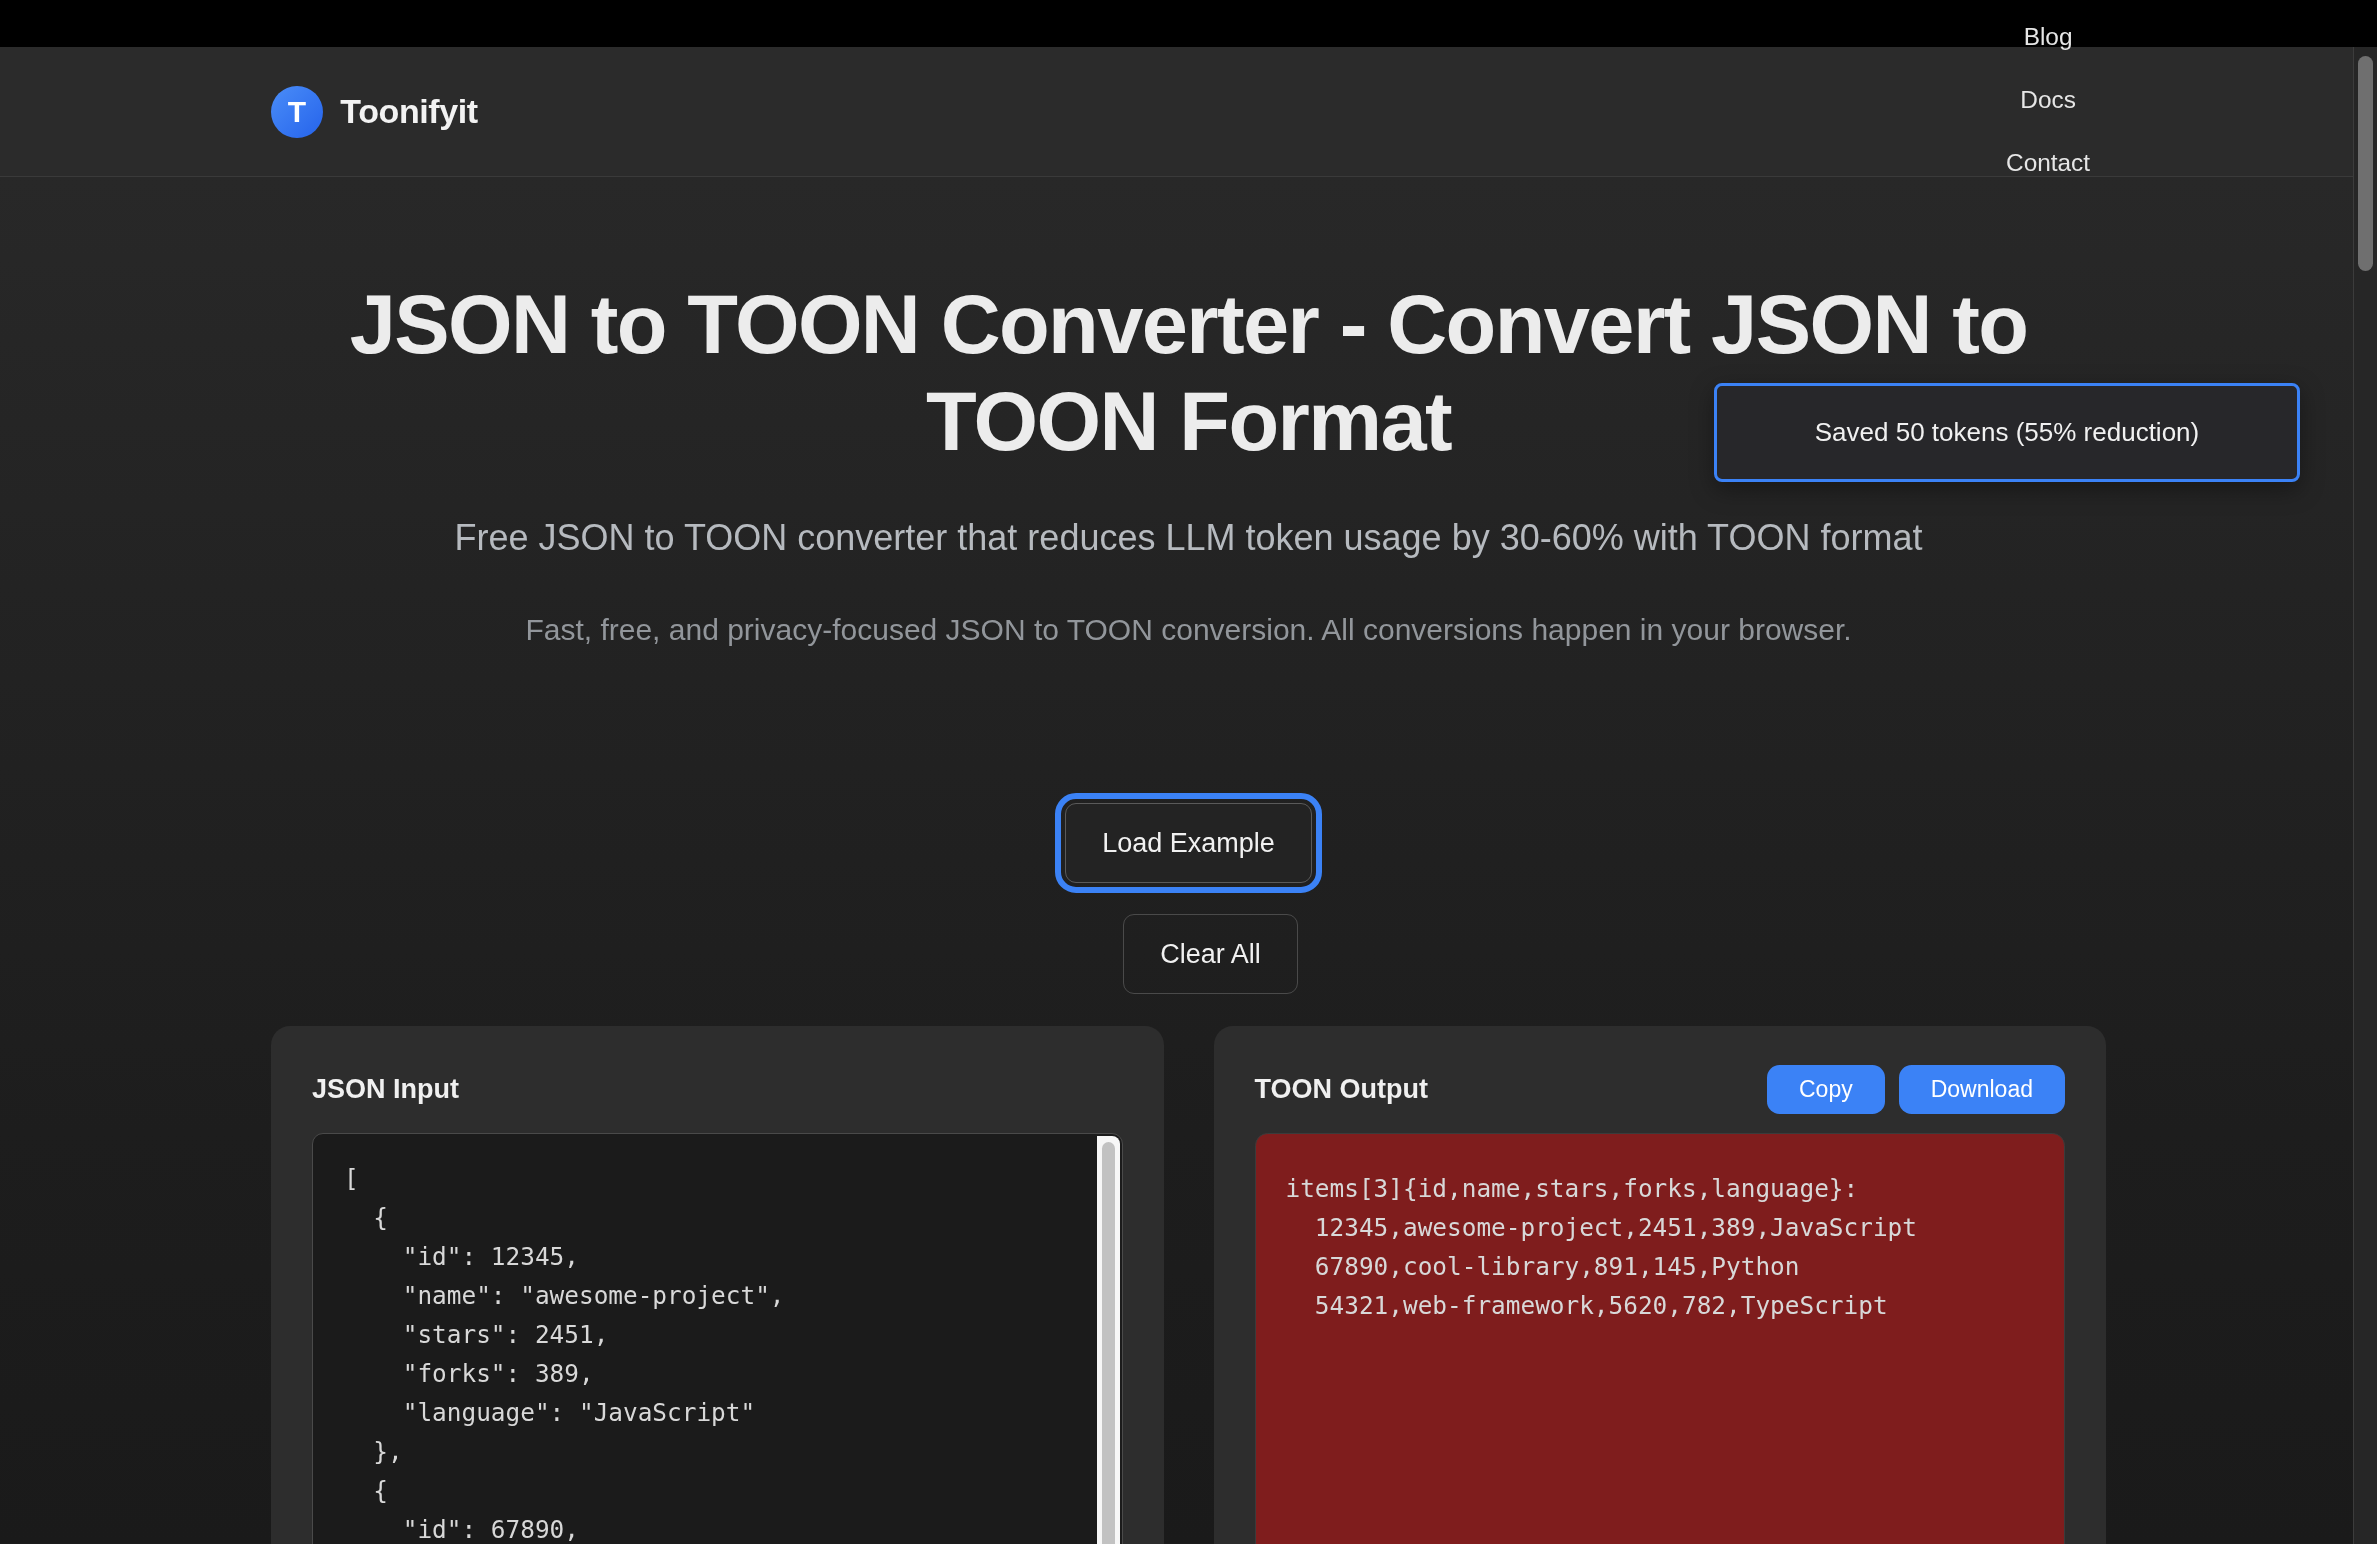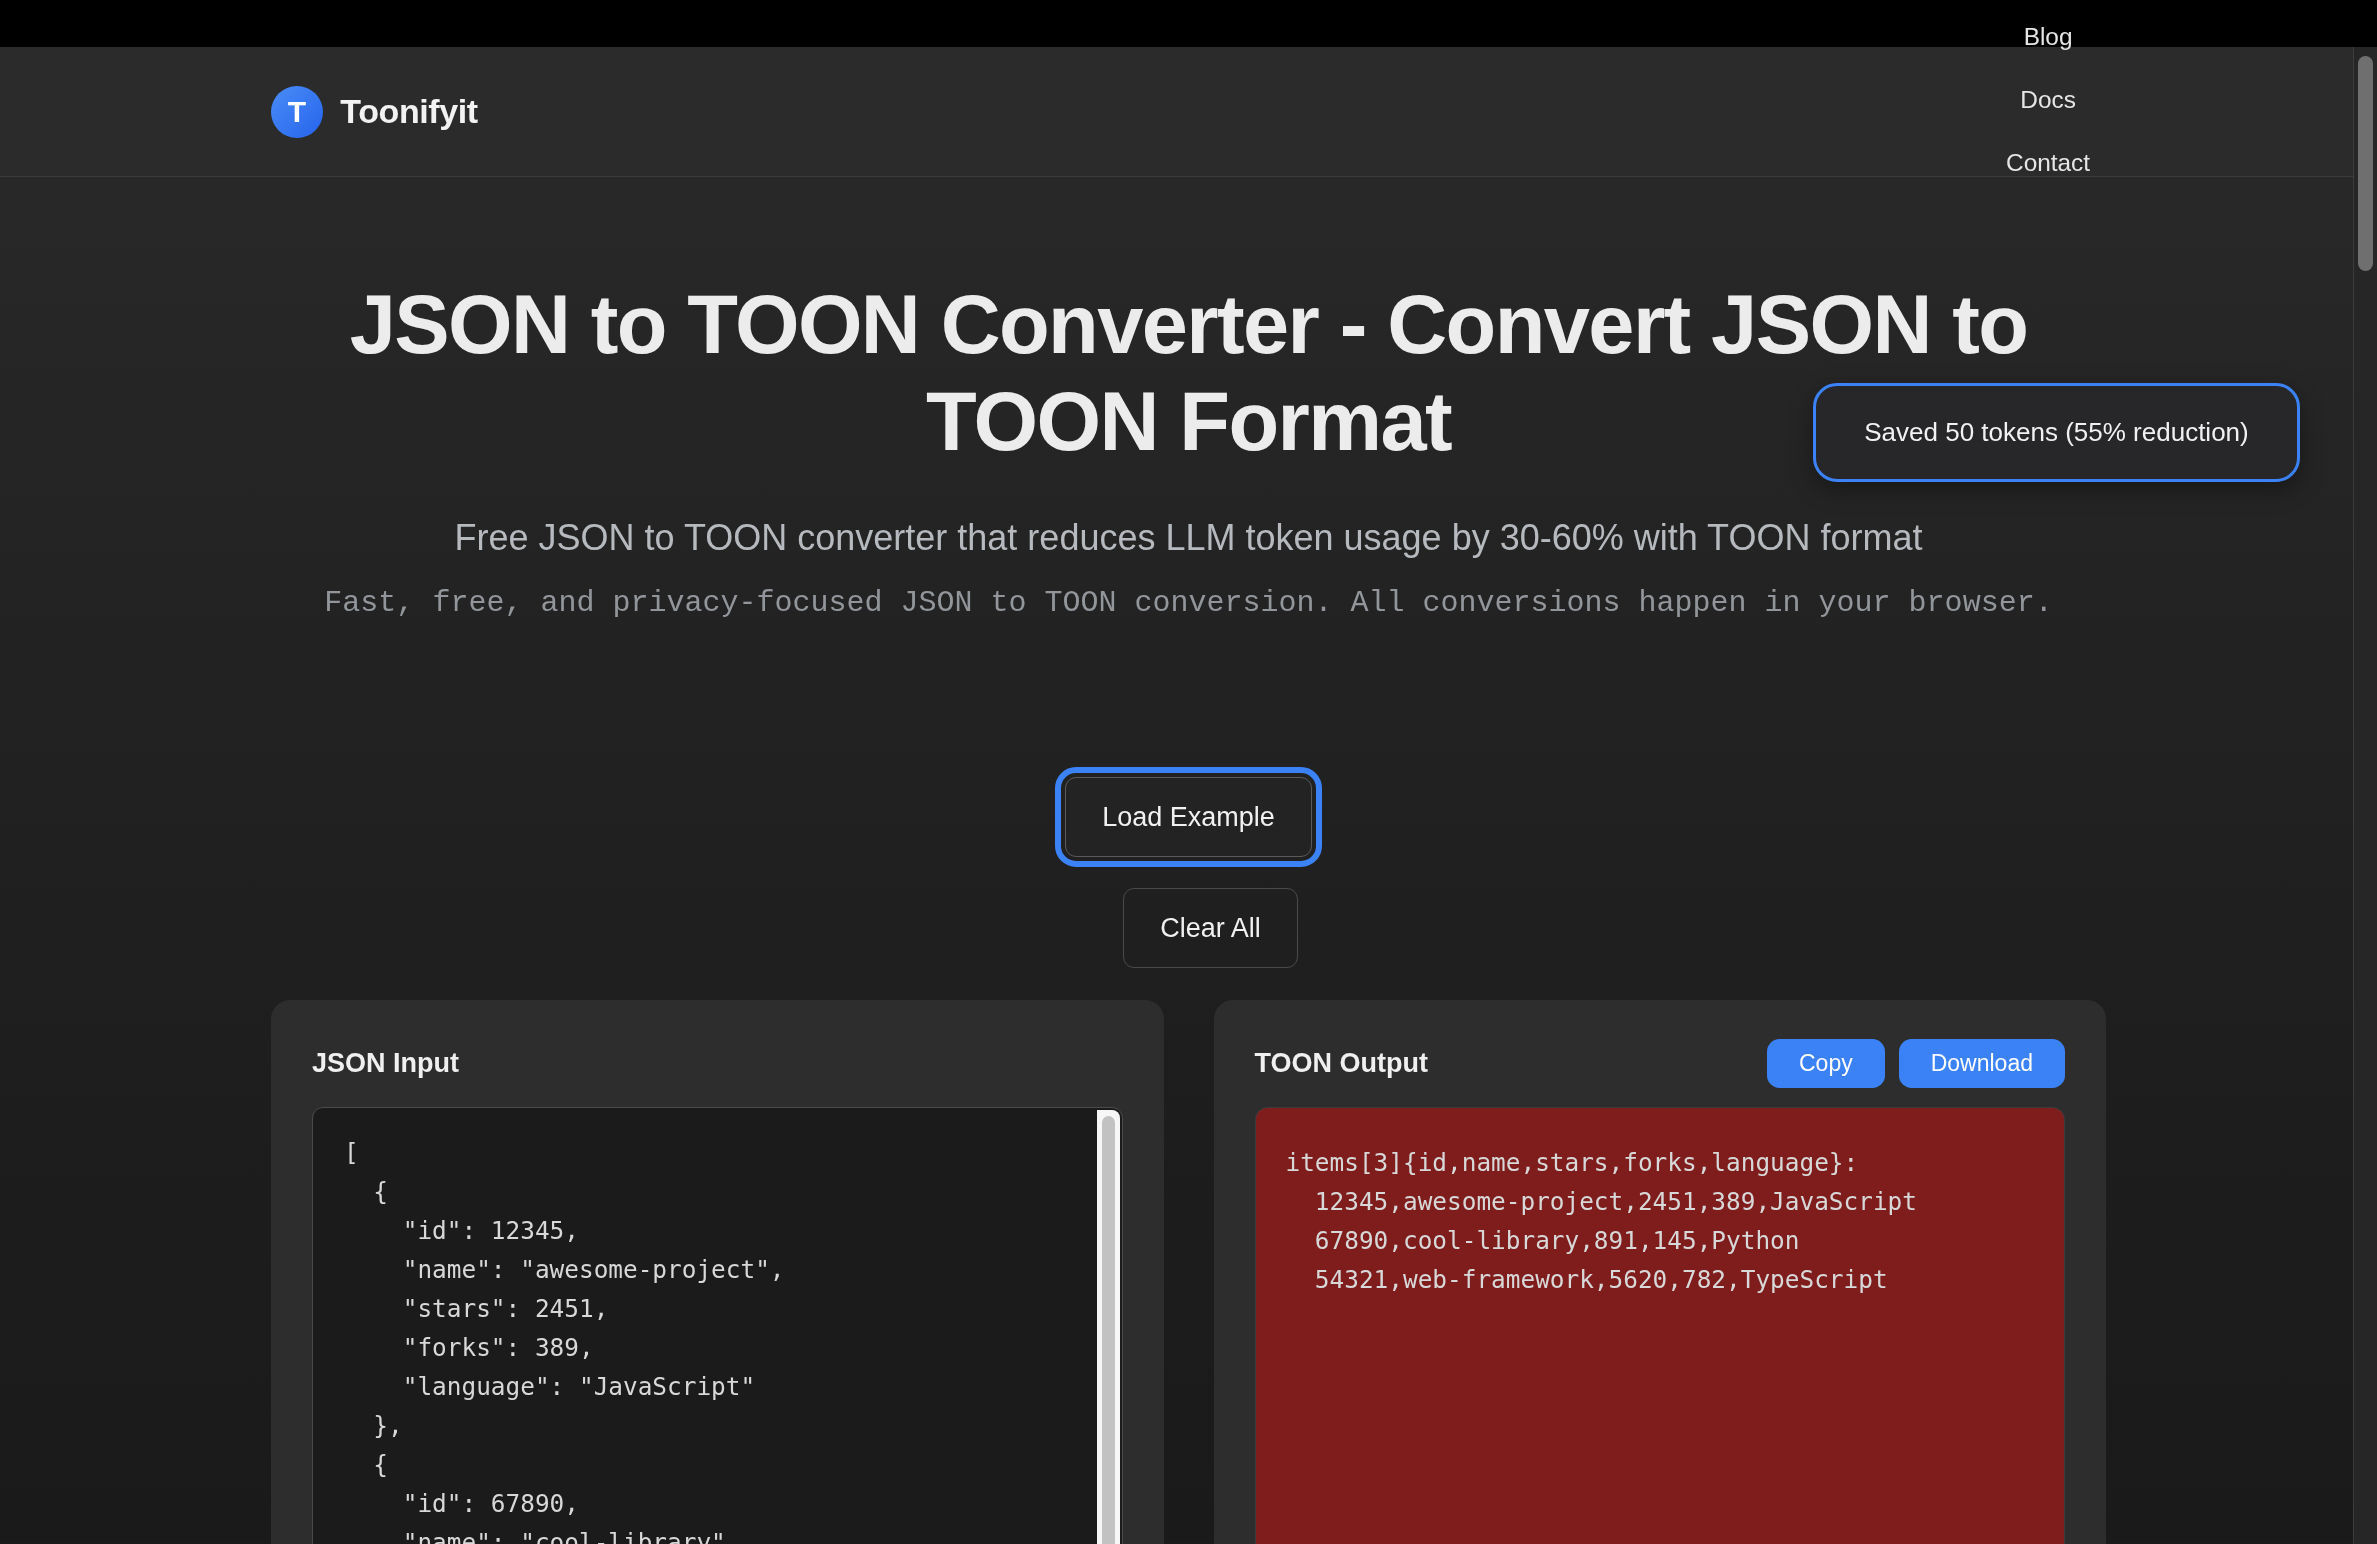--- a/index.html
+++ b/index.html
@@ -24,24 +24,24 @@
   .lang-btn svg { width:25px; height:25px; stroke:#e6e6e6; }
 
   
   .page { position:relative; height:1366px;
           background:linear-gradient(180deg,#282828 0%,#232323 30%,#1d1d1d 70%,#1a1a1a 100%); }
   .container { width:1835px; margin:0 auto; }
   .hero { text-align:center; padding-top:99px; }
   .hero h1 { color:#ececec; font-size:83px; font-weight:700; line-height:97px;
              letter-spacing:-1.6px; }
   .hero .subtitle { margin-top:47px; color:#b6babf; font-size:36px; line-height:41px; }
-  .hero .desc { margin-top:28px; color:#92969b; font-size:30px; line-height:35px;font-family:Liberation Mono, monospace; }
+  .hero .desc { margin-top:54px; color:#92969b; font-size:30px; line-height:35px; }
 
-  .toast { position:absolute; top:206px; right:77px; width:487px; height:99px; z-index:10;
-           background:#27272a; border:3.1px solid #3b82f6; border-radius:24px;
+  .toast { position:absolute; top:206px; right:77px; width:586px; height:99px; z-index:10;
+           background:#27272a; border:3.1px solid #3b82f6; border-radius:8px;
            display:flex; align-items:center; justify-content:center;
            color:#f1f1f1; font-size:26px; font-weight:500;
            box-shadow:0 7.9px 23.6px rgba(0,0,0,.35); }
 
   
   .actions { display:flex; gap:31px; margin-top:156px; align-items:center;flex-direction:column; }
   .btn-secondary { height:80px; padding:0 36px; background:#232323;
                    border:1.6px solid #5a5a5a; border-radius:11px;
                    color:#f1f1f1; font-size:27px; font-weight:500;
                    display:flex; align-items:center; cursor:pointer; }

